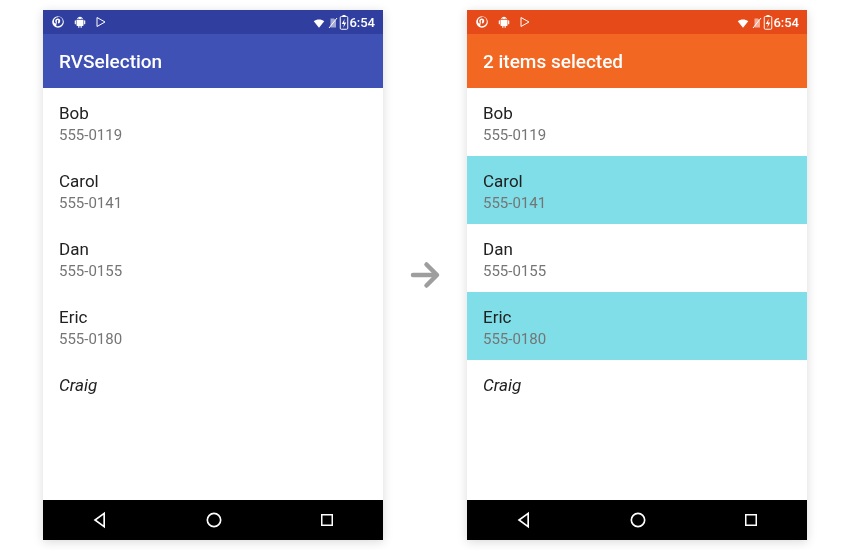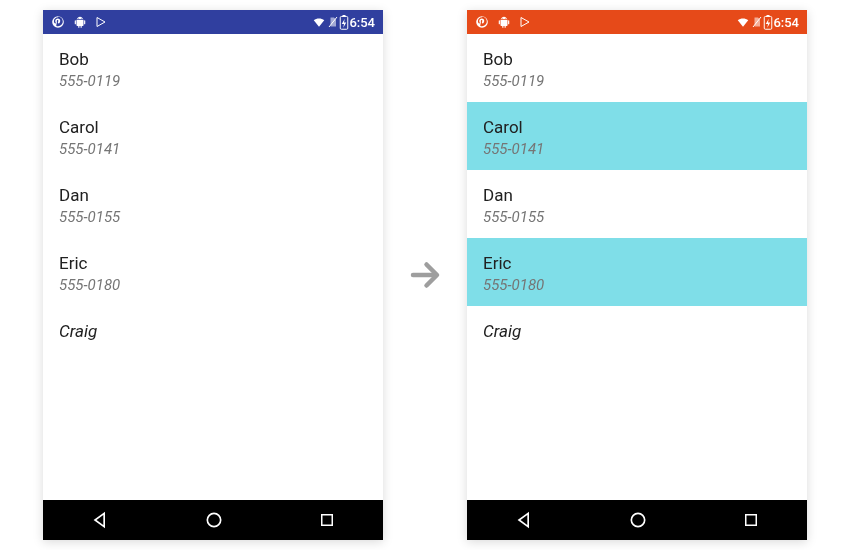--- a/index.html
+++ b/index.html
@@ -26,21 +26,21 @@
   .status-bar {
     height: 24px;
     display: flex;
     align-items: center;
     padding: 0 8px;
     color: #ffffff;
     font-size: 13px;
     font-weight: 500;
   }
   .status-left { display: flex; align-items: center; gap: 8px; }
-  .status-right { margin-left: auto; display: flex; align-items: flex-start; }
+  .status-right { margin-left: auto; display: flex; align-items: flex-end; }
   .status-bar svg { display: block; }
   .app-bar {
     height: 54px;
     display: flex;
     align-items: center;
     padding: 0 16px;
     color: #ffffff;
     font-size: 19px;
     font-weight: 500;
   }
@@ -56,21 +56,20 @@
   .row.selected { background: #7fdee8; }
   .row .name {
     font-size: 17px;
     color: #212121;
     line-height: 1.3;
   }
   .row .phoneno {
     font-size: 15px;
     color: #757575;
     margin-top: 2px;
-    font-style: italic;
   }
   .row.compact { padding-top: 14px; padding-bottom: 2px; font-style: italic; }
   .nav-bar {
     height: 40px;
     background: #000000;
     display: flex;
     align-items: center;
     justify-content: space-around;
     color: #ffffff;
   }
@@ -123,20 +122,23 @@
       <span>
         <svg width="10" height="15" viewBox="0 0 12 20" fill="none">
             <rect x="1" y="2" width="10" height="17" rx="1.5" stroke="white" stroke-width="1.3"></rect>
             <rect x="4" y="0" width="4" height="2" fill="white"></rect>
             <path d="M7 5l-4 7h3l-1 5 4-7H6l1-5z" fill="white"></path>
           </svg>
       </span>
       <span>6:54</span>
     </div>
   </div>
+  <div class="app-bar bg-indigo">
+    <span>RVSelection</span>
+  </div>
   <div class="list">
     <div class="row">
       <div class="name">Bob</div>
       <div class="phoneno">555-0119</div>
     </div>
     <div class="row">
       <div class="name">Carol</div>
       <div class="phoneno">555-0141</div>
     </div>
     <div class="row">
@@ -212,20 +214,23 @@
       <span>
         <svg width="10" height="15" viewBox="0 0 12 20" fill="none">
             <rect x="1" y="2" width="10" height="17" rx="1.5" stroke="white" stroke-width="1.3"></rect>
             <rect x="4" y="0" width="4" height="2" fill="white"></rect>
             <path d="M7 5l-4 7h3l-1 5 4-7H6l1-5z" fill="white"></path>
           </svg>
       </span>
       <span>6:54</span>
     </div>
   </div>
+  <div class="app-bar bg-orange">
+    <span>2 items selected</span>
+  </div>
   <div class="list">
     <div class="row">
       <div class="name">Bob</div>
       <div class="phoneno">555-0119</div>
     </div>
     <div class="row selected">
       <div class="name">Carol</div>
       <div class="phoneno">555-0141</div>
     </div>
     <div class="row">

